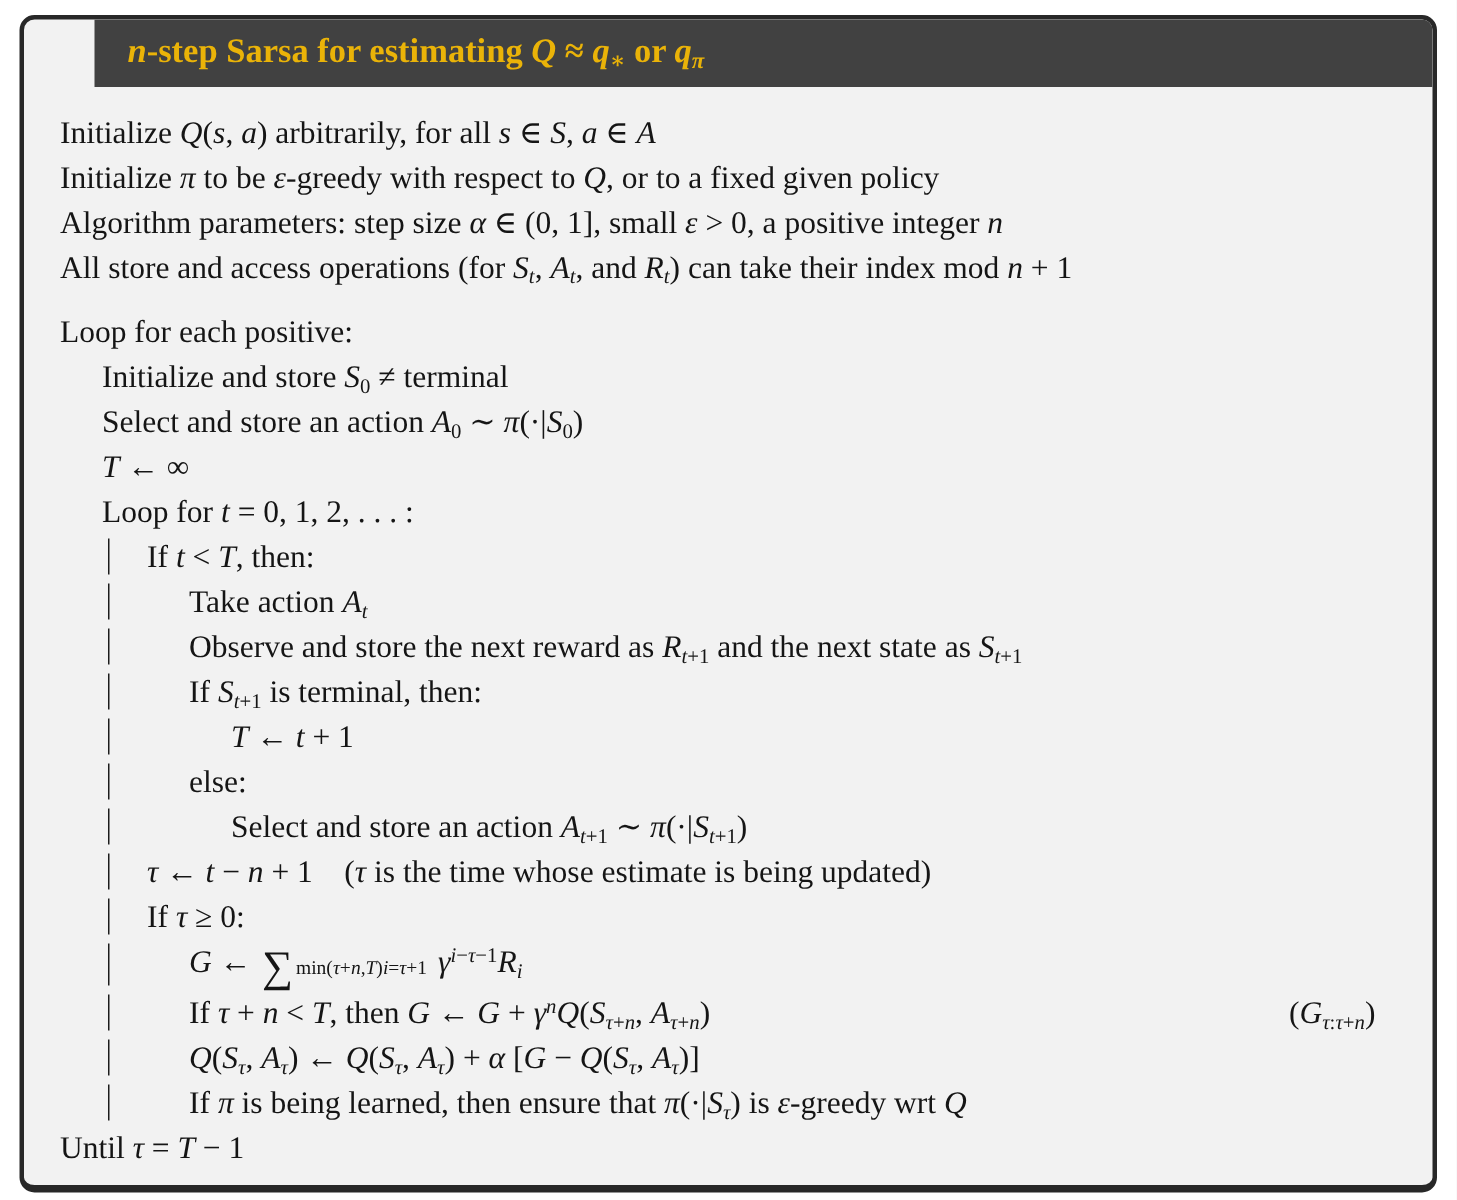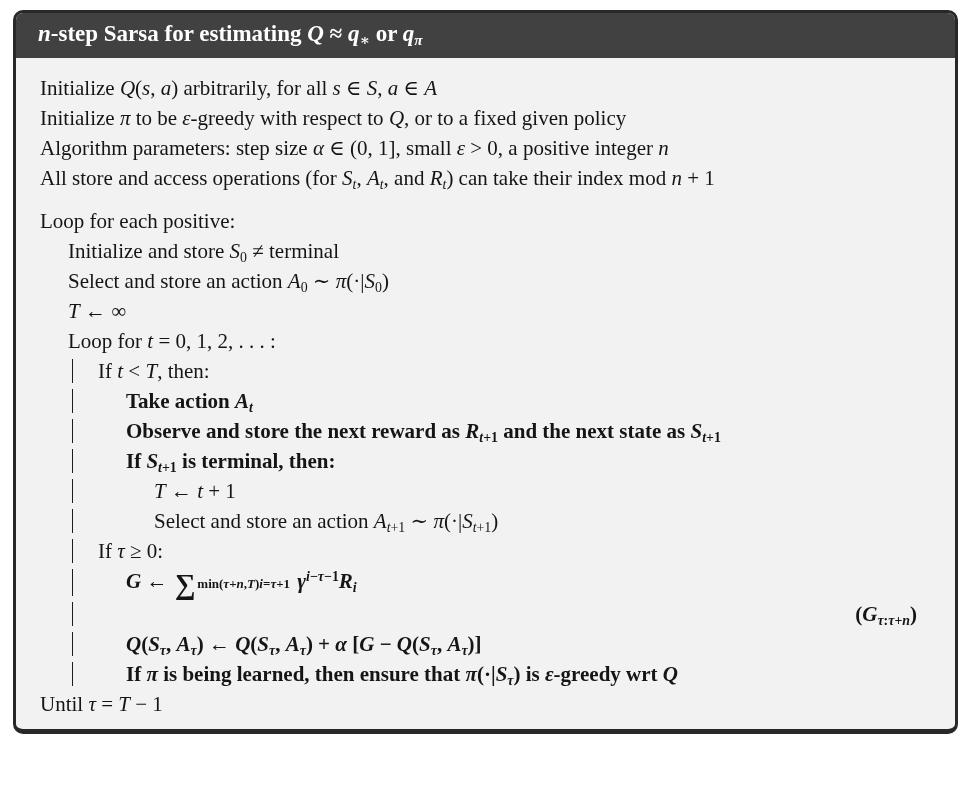--- a/index.html
+++ b/index.html
@@ -36,40 +36,40 @@
     display:flex;
     align-items:baseline;
     min-height:30px;
   }
   .txt{line-height:30px;white-space:pre-wrap;}
   .note{margin-left:auto;line-height:30px;padding-right:4px;text-align:right;}
   .gap{height:13px;}
   .i0{padding-left:0;}
   .i1{padding-left:28px;}
   .i2{padding-left:58px;}
-  .i3{padding-left:86px;font-weight:bold;}
+  .i3{padding-left:86px;}
   .i4{padding-left:114px;}
   .bar{
     position:absolute;
     left:32px;top:3px;bottom:3px;width:0;
     border-left:1.7px solid #1c1c1c;
   }
   i{font-style:italic;}
   sub{font-size:0.66em;line-height:0;vertical-align:-0.28em;}
   sup{font-size:0.66em;line-height:0;vertical-align:0.5em;}
   .sum{display:inline-flex;align-items:center;vertical-align:-6px;margin:0 2px;}
   .sigma{font-size:29px;line-height:1;}
   .limits{display:inline-flex;font-size:13px;line-height:1.15;margin-left:2px;}
   .lim{white-space:nowrap;}
 </style>
 </head>
 <body style="color: rgb(21, 21, 21);">
 
 <div class="panel" style="border-color: rgb(40, 40, 40); background: rgb(242, 242, 242);">
-  <div class="titlebar" style="background: rgb(65, 65, 65); color: #ffffff;">
+  <div class="titlebar" style="background: rgb(65, 65, 65); color: #eab308; margin-left: 47px;">
     <h1><i>n</i>-step Sarsa for estimating <i>Q</i> ≈ <i>q</i><sub>∗</sub> or <i>q<sub>π</sub></i></h1>
   </div>
   <div class="body">
       <div class="line i0">
         <span class="txt">Initialize <i>Q</i>(<i>s</i>, <i>a</i>) arbitrarily, for all <i>s</i> ∈ <i class="cal">S</i>, <i>a</i> ∈ <i class="cal">A</i></span>
       </div>
       <div class="line i0">
         <span class="txt">Initialize <i>π</i> to be <i>ε</i>-greedy with respect to <i>Q</i>, or to a fixed given policy</span>
       </div>
       <div class="line i0">
@@ -107,34 +107,43 @@
         <span class="txt">Observe and store the next reward as <i>R</i><sub><i>t</i>+1</sub> and the next state as <i>S</i><sub><i>t</i>+1</sub></span>
       </div>
       <div class="line i3">
         <span class="bar"></span>
         <span class="txt">If <i>S</i><sub><i>t</i>+1</sub> is terminal, then:</span>
       </div>
       <div class="line i4">
         <span class="bar"></span>
         <span class="txt"><i>T</i> ← <i>t</i> + 1</span>
       </div>
+      <div class="line i3">
+        <span class="bar"></span>
+        <span class="txt">else:</span>
+      </div>
       <div class="line i4">
         <span class="bar"></span>
         <span class="txt">Select and store an action <i>A</i><sub><i>t</i>+1</sub> ∼ <i>π</i>(·|<i>S</i><sub><i>t</i>+1</sub>)</span>
+      </div>
+      <div class="line i2">
+        <span class="bar"></span>
+        <span class="txt"><i>τ</i> ← <i>t</i> − <i>n</i> + 1&nbsp;&nbsp;&nbsp;&nbsp;(<i>τ</i> is the time whose estimate is being updated)</span>
       </div>
       <div class="line i2">
         <span class="bar"></span>
         <span class="txt">If <i>τ</i> ≥ 0:</span>
       </div>
       <div class="line i3">
         <span class="bar"></span>
         <span class="txt"><i>G</i> ← <span class="sum"><span class="sigma">∑</span><span class="limits"><span class="lim">min(<i>τ</i>+<i>n</i>,<i>T</i>)</span><span class="lim"><i>i</i>=<i>τ</i>+1</span></span></span> <i>γ</i><sup><i>i</i>−<i>τ</i>−1</sup><i>R<sub>i</sub></i></span>
       </div>
       <div class="line i3">
         <span class="bar"></span>
+        <span class="txt">If <i>τ</i> + <i>n</i> &lt; <i>T</i>, then <i>G</i> ← <i>G</i> + <i>γ</i><sup><i>n</i></sup><i>Q</i>(<i>S</i><sub><i>τ</i>+<i>n</i></sub>, <i>A</i><sub><i>τ</i>+<i>n</i></sub>)</span>
         <span class="note">(<i>G</i><sub><i>τ</i>:<i>τ</i>+<i>n</i></sub>)</span>
       </div>
       <div class="line i3">
         <span class="bar"></span>
         <span class="txt"><i>Q</i>(<i>S<sub>τ</sub></i>, <i>A<sub>τ</sub></i>) ← <i>Q</i>(<i>S<sub>τ</sub></i>, <i>A<sub>τ</sub></i>) + <i>α</i> [<i>G</i> − <i>Q</i>(<i>S<sub>τ</sub></i>, <i>A<sub>τ</sub></i>)]</span>
       </div>
       <div class="line i3">
         <span class="bar"></span>
         <span class="txt">If <i>π</i> is being learned, then ensure that <i>π</i>(·|<i>S<sub>τ</sub></i>) is <i>ε</i>-greedy wrt <i>Q</i></span>
       </div>

